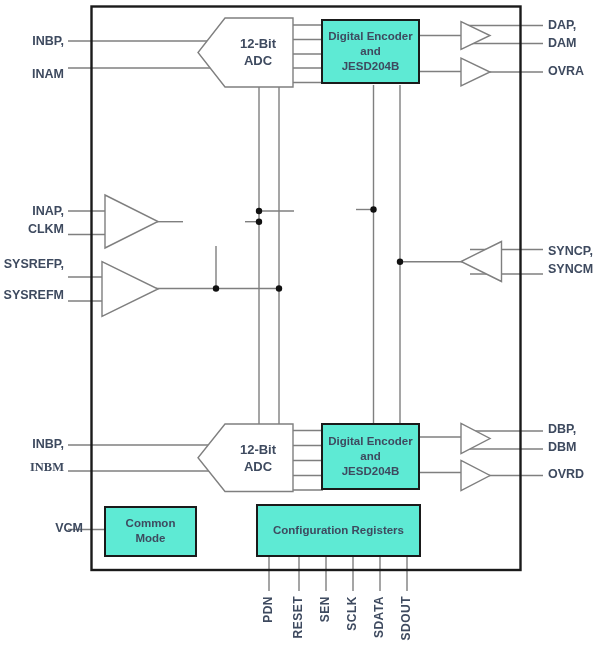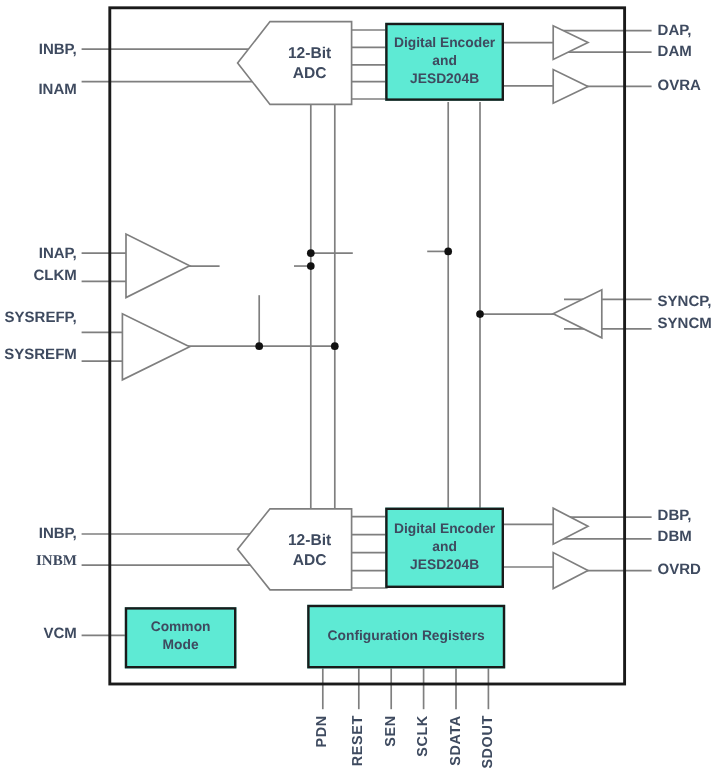--- a/index.html
+++ b/index.html
@@ -141,21 +141,21 @@
 ADC</div>
 
   <div class="pin-label pin-left" style="top:35px;">INBP,</div>
   <div class="pin-label pin-left" style="top:68px;">INAM</div>
   <div class="pin-label pin-left" style="top:205px;">INAP,</div>
   <div class="pin-label pin-left" style="top:223px;text-align:right;">CLKM</div>
   <div class="pin-label pin-left" style="top:258px;">SYSREFP,</div>
   <div class="pin-label pin-left" style="top:289px;">SYSREFM</div>
   <div class="pin-label pin-left" style="top:438px;">INBP,</div>
   <div class="pin-label pin-left" style="top:461px;font-family:Liberation Serif, serif;">INBM</div>
-  <div class="pin-label pin-left" style="top:522px;">VCM</div>
+  <div class="pin-label pin-left" style="top:522px;padding-left:19px;">VCM</div>
 
   <div class="pin-label pin-right" style="top:19px;">DAP,</div>
   <div class="pin-label pin-right" style="top:37px;">DAM</div>
   <div class="pin-label pin-right" style="top:65px;">OVRA</div>
   <div class="pin-label pin-right" style="top:245px;">SYNCP,</div>
   <div class="pin-label pin-right" style="top:263px;">SYNCM</div>
   <div class="pin-label pin-right" style="top:423px;">DBP,</div>
   <div class="pin-label pin-right" style="top:441px;">DBM</div>
   <div class="pin-label pin-right" style="top:468px;">OVRD</div>
 

